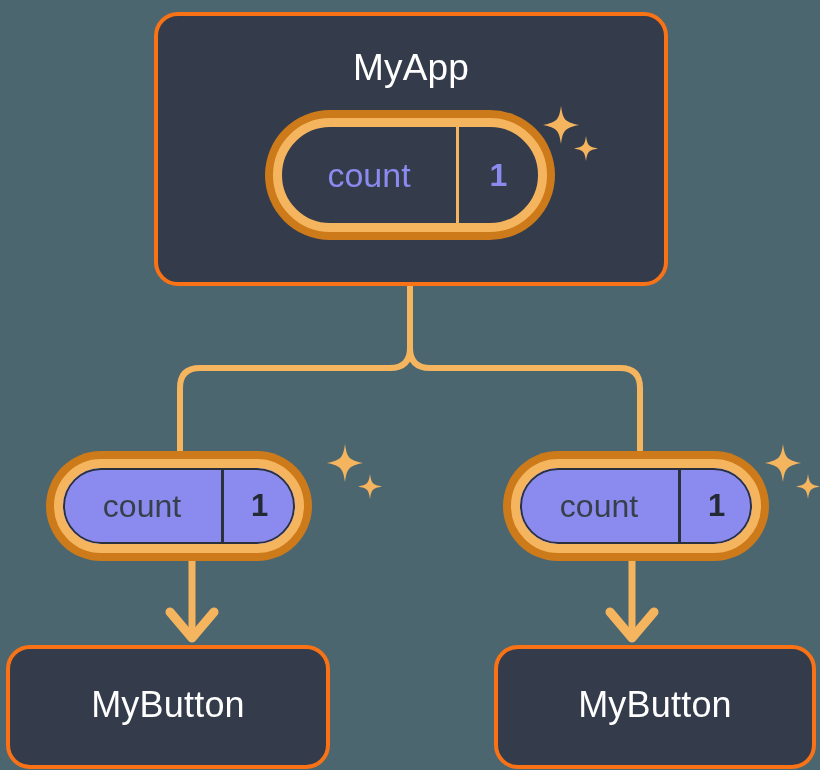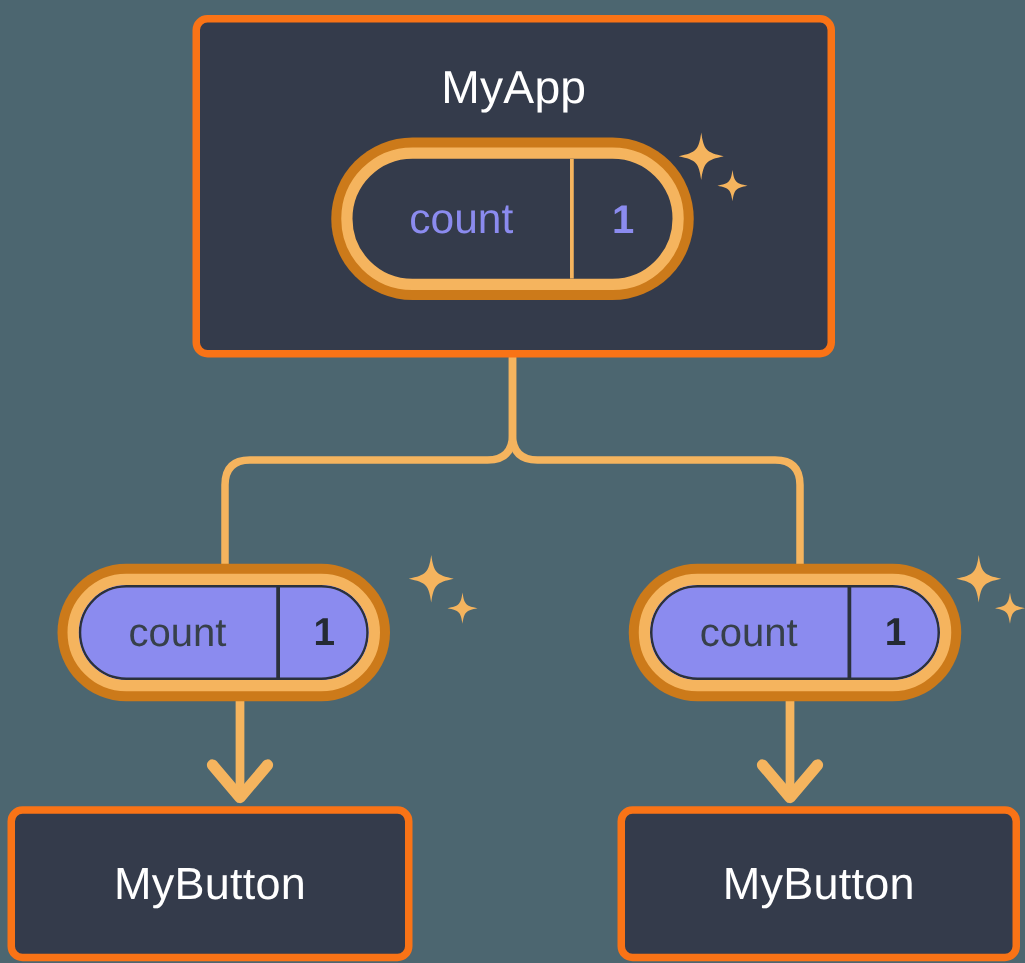--- a/index.html
+++ b/index.html
@@ -27,22 +27,22 @@
     width: 820px;
     height: 770px;
     z-index: 1;
   }
 
   
   .component-box {
     position: absolute;
     z-index: 2;
     background: #343b4b;
-    border: 6px solid #f97316;
-    border-radius: 12px;
+    border: 4px solid #f97316;
+    border-radius: 24px;
     box-sizing: border-box;
   }
   .box-title {
     color: #ffffff;
     font-size: 37px;
     font-weight: 400;
     letter-spacing: 0.2px;
     text-align: center;
     white-space: nowrap;
   }

